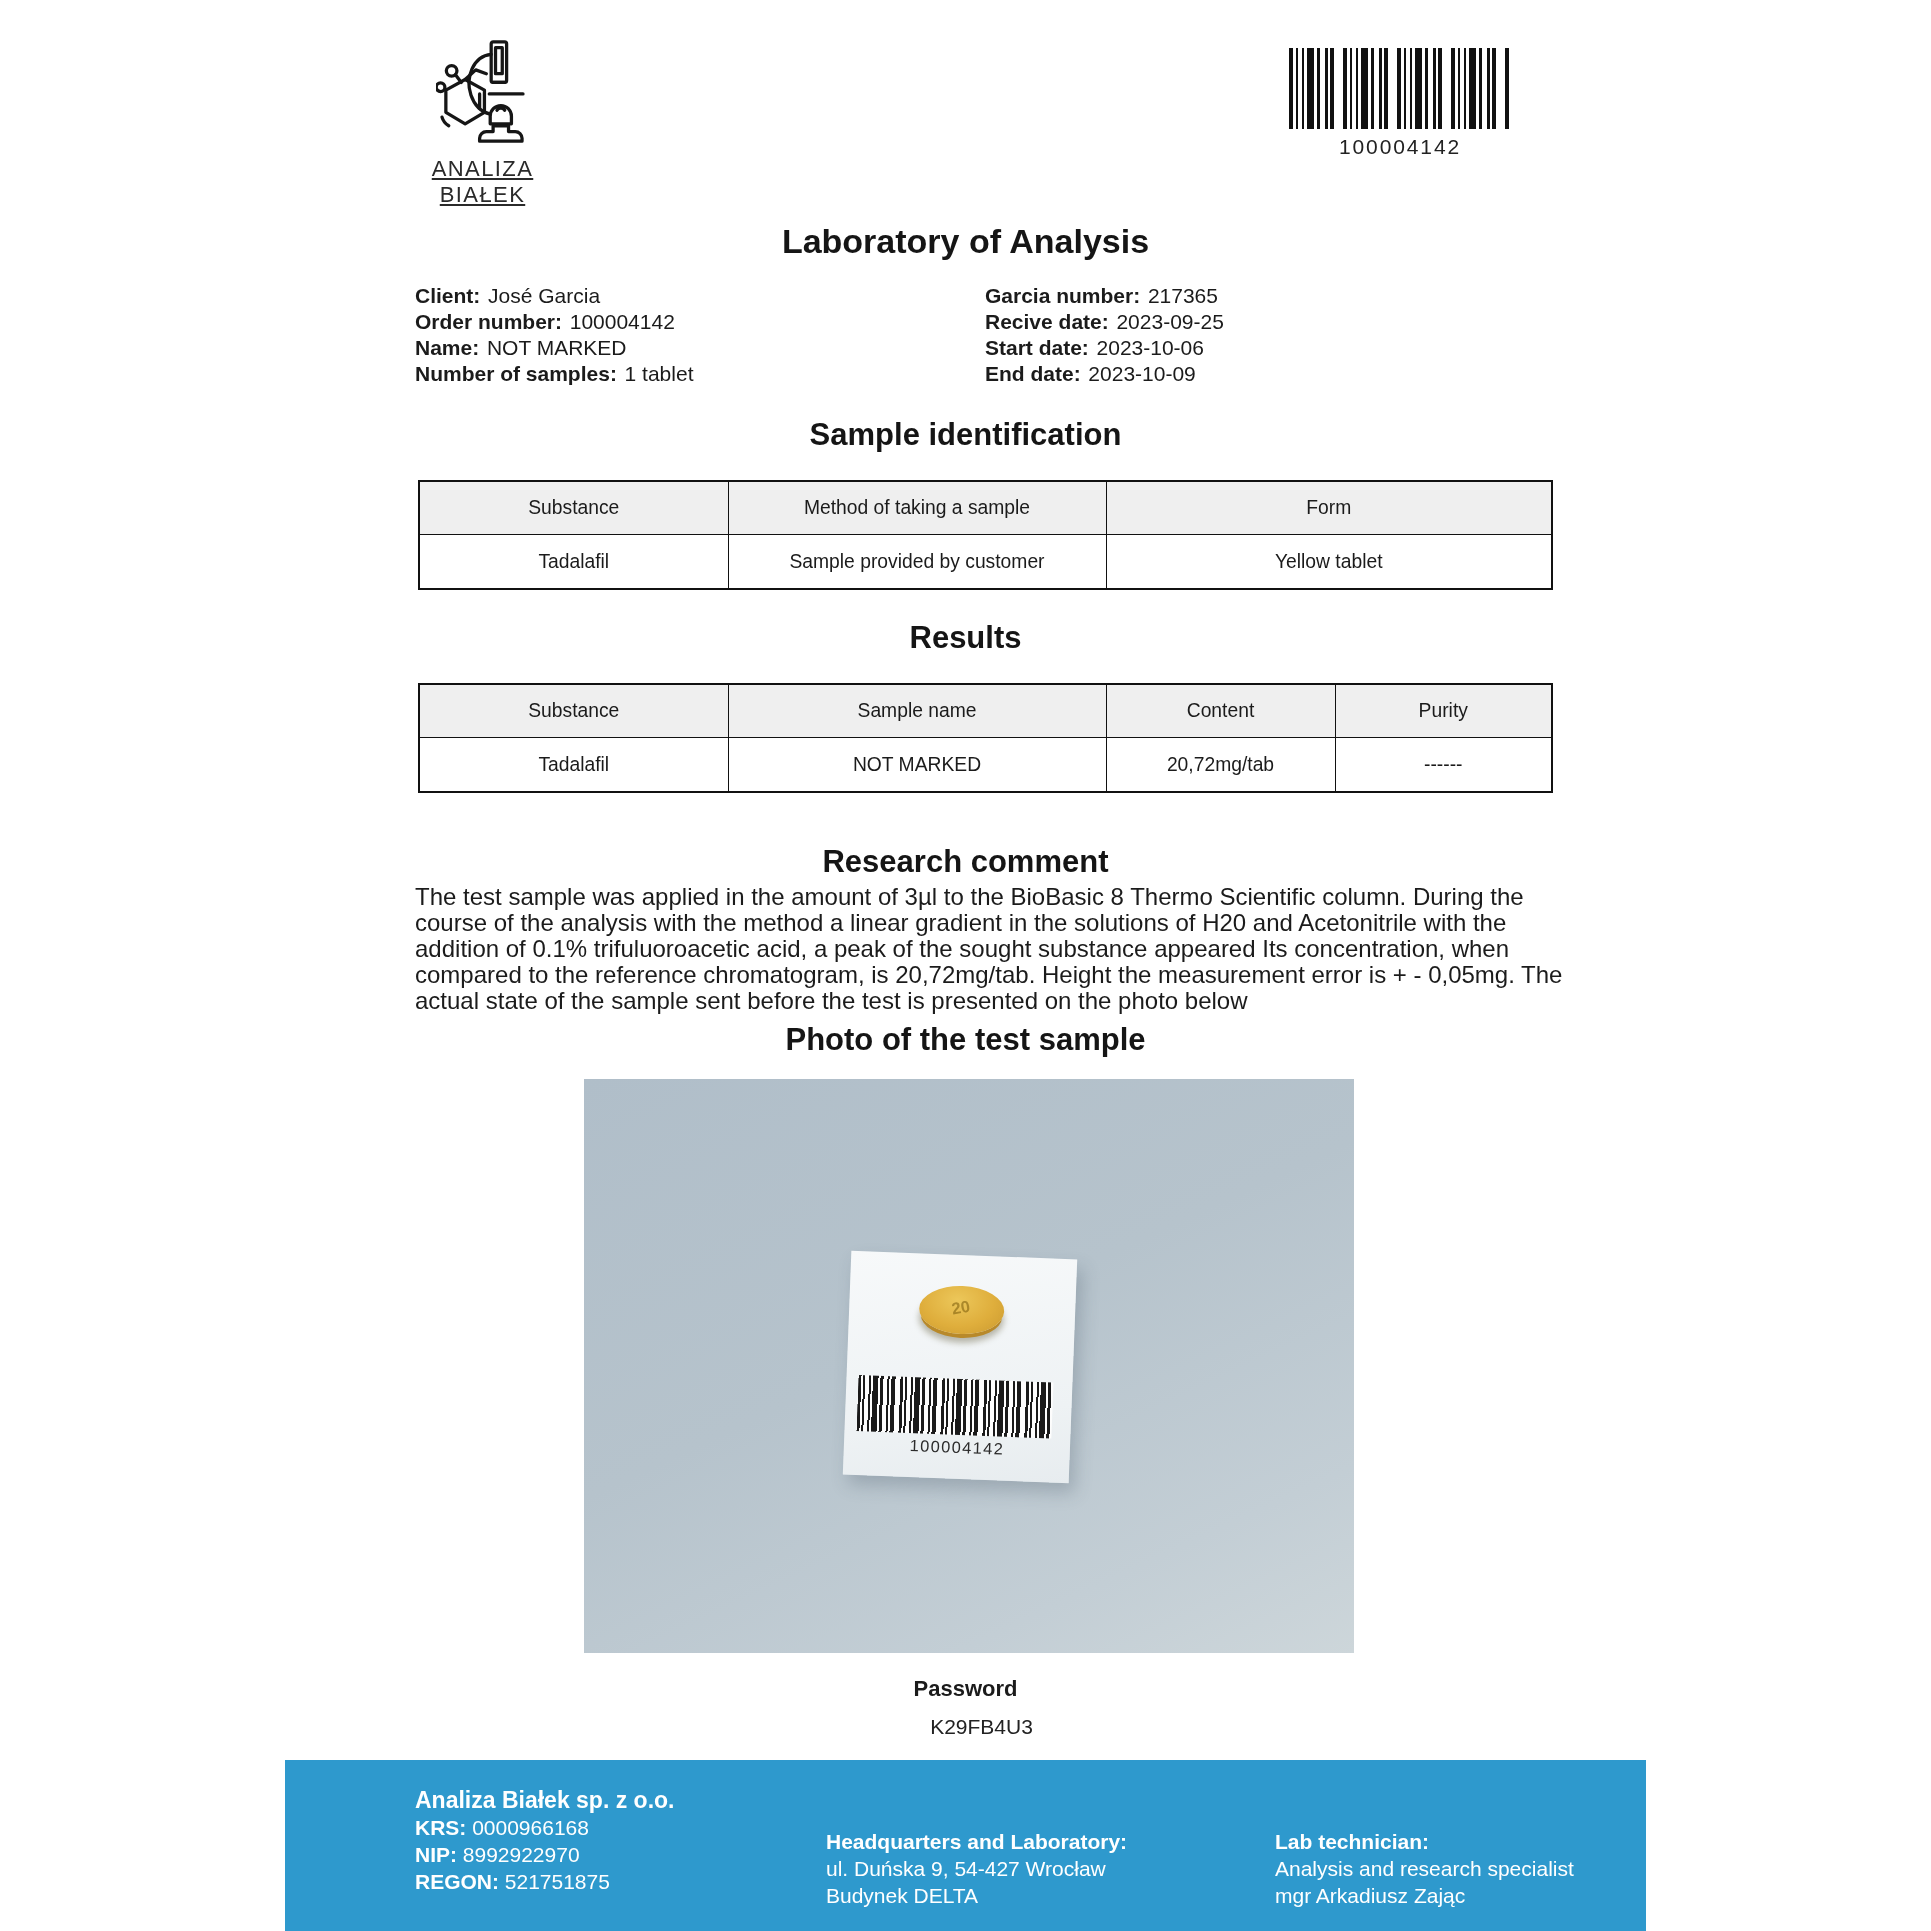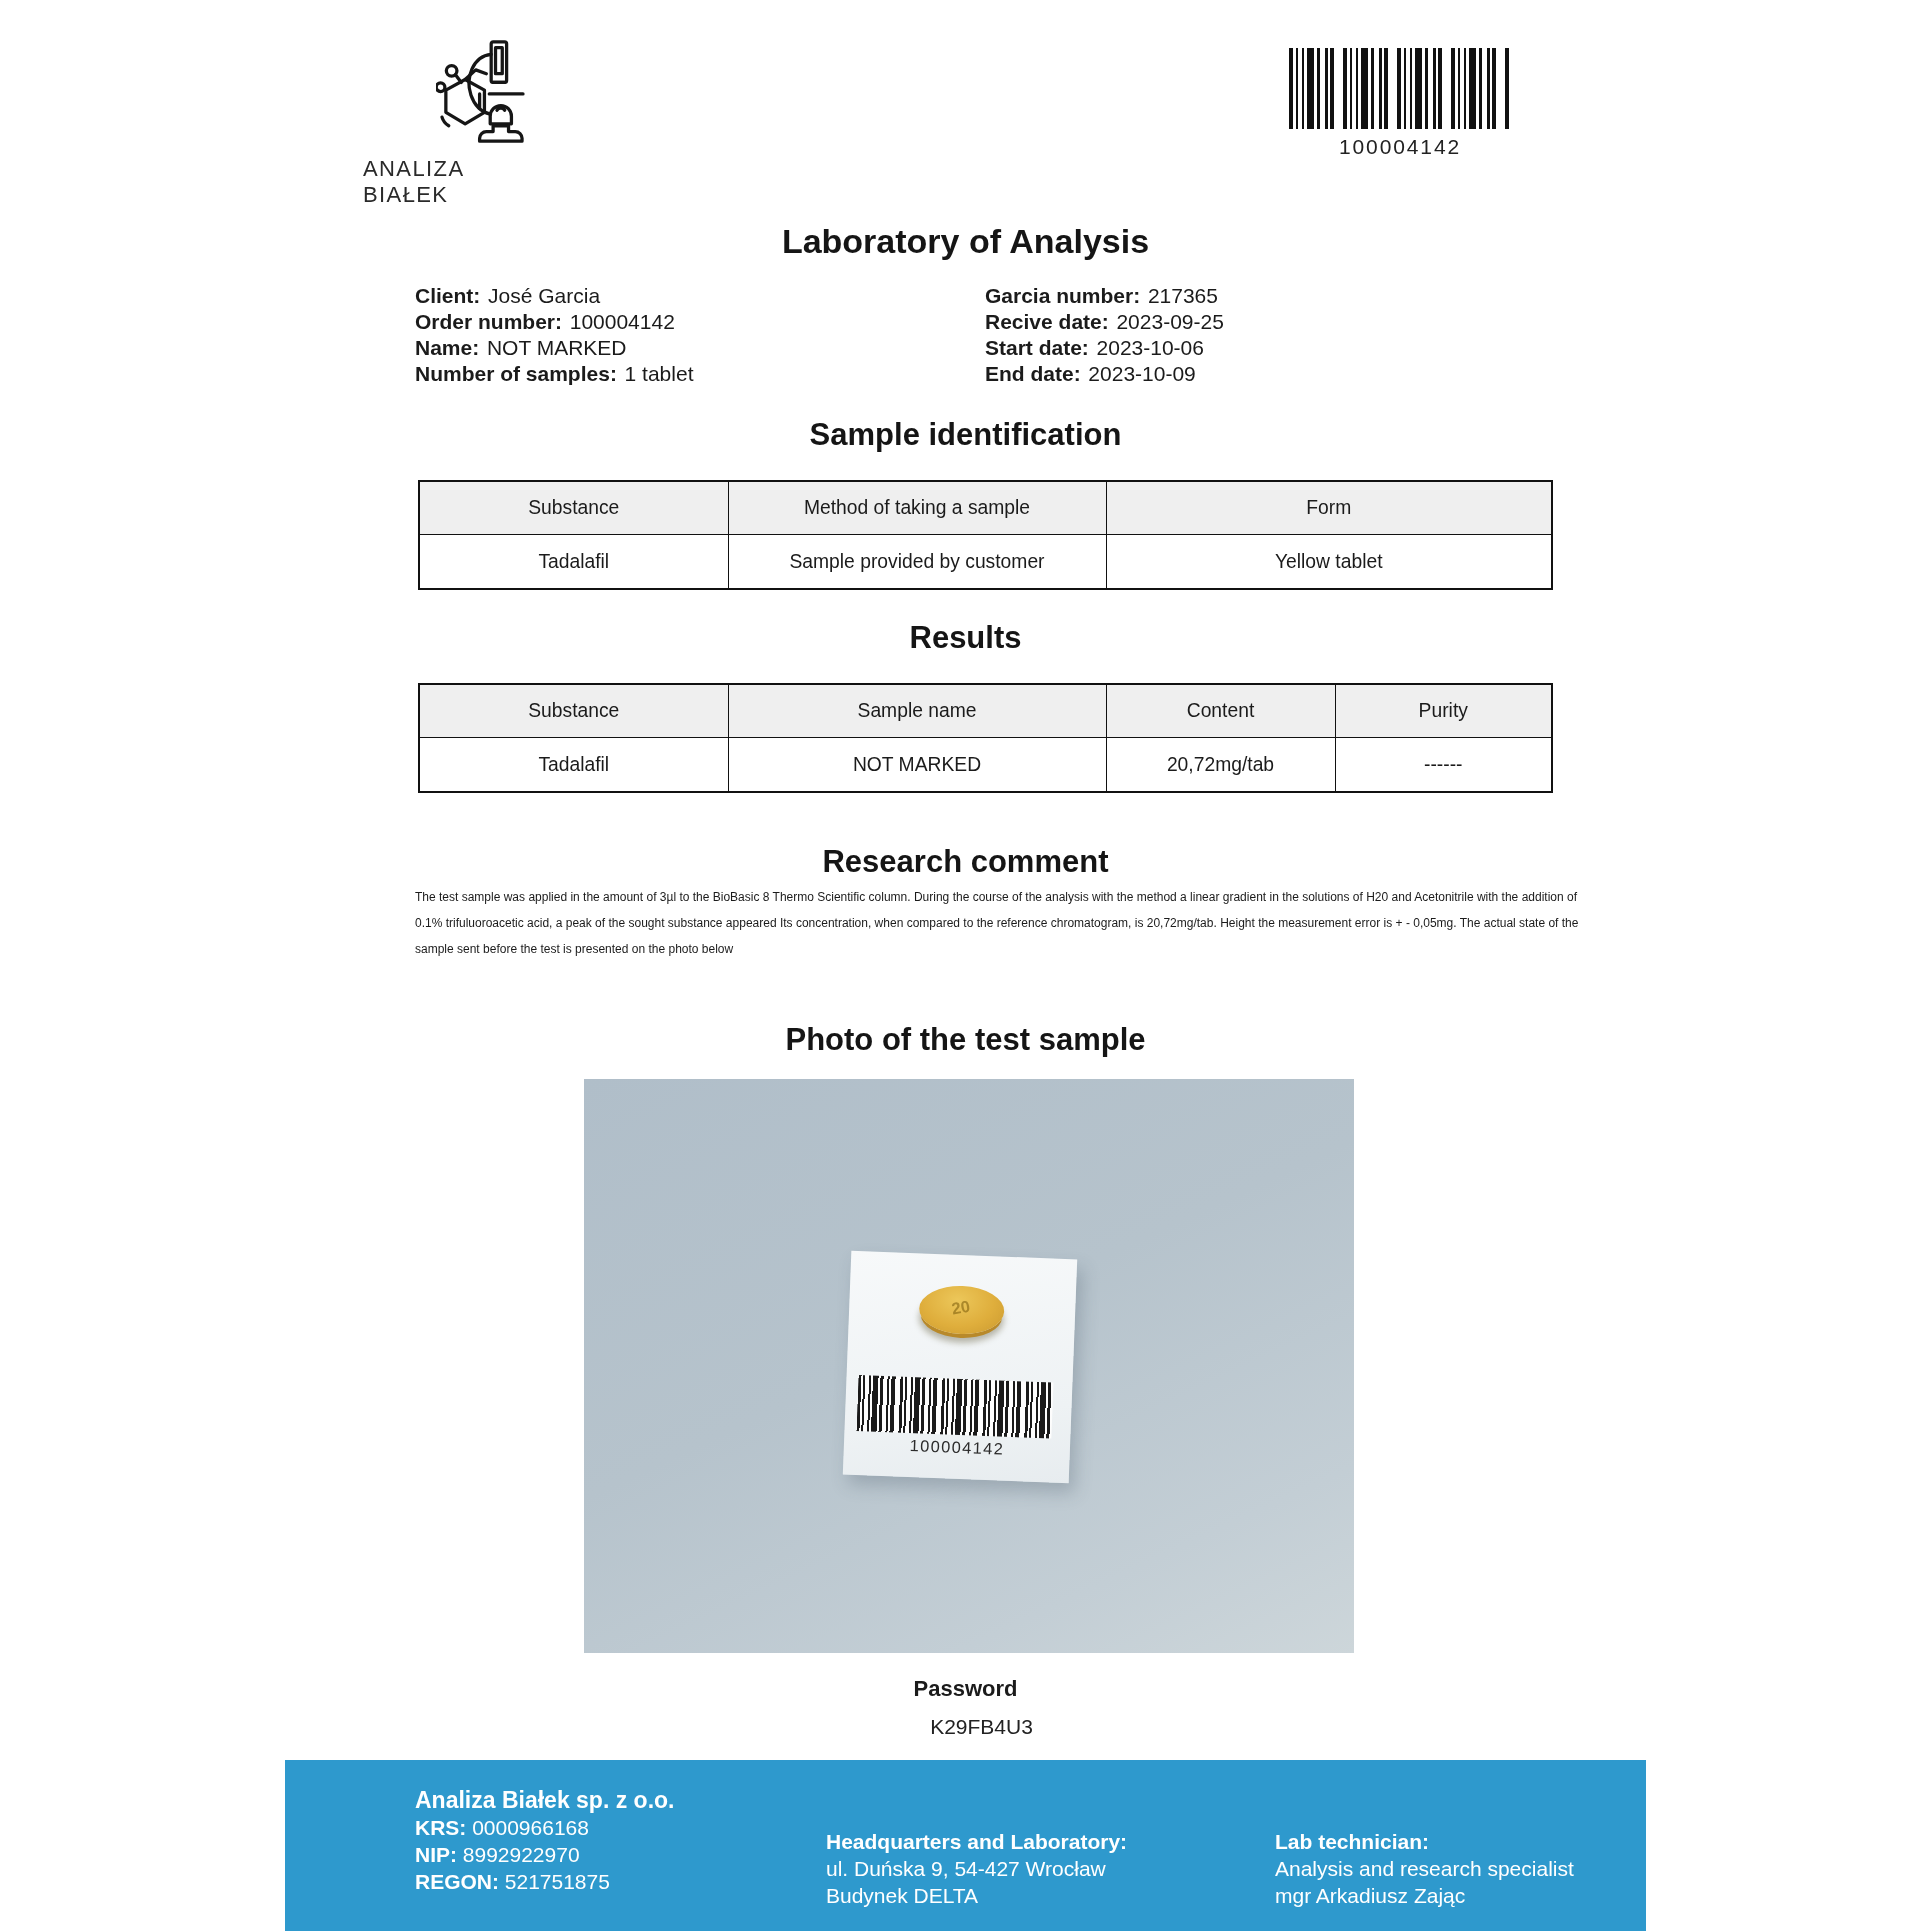--- a/index.html
+++ b/index.html
@@ -5,22 +5,22 @@
   html,body{margin:0;padding:0;}
   body{
     width:1931px;height:1931px;position:relative;background:#ffffff;
     font-family:"Liberation Sans",sans-serif;color:#1b1b1b;overflow:hidden;
     -webkit-font-smoothing:antialiased;
   }
   .abs{position:absolute;}
 
   
   .logo-icon{left:436px;top:39px;width:93px;height:108px;}
-  .brand-name{left:363px;top:156px;width:193px;text-align:left;
-    font-size:22px;letter-spacing:1.4px;color:#2a2a2a;}
+  .brand-name{left:386px;top:156px;width:193px;text-align:center;
+    font-size:22px;letter-spacing:1.4px;color:#2a2a2a;text-decoration:underline;}
   .top-barcode{left:1289px;top:48px;width:222px;height:81px;}
   .barcode-bars{width:100%;height:100%;
     background:repeating-linear-gradient(90deg,
       #111 0px,#111 3.9px,#fff 3.9px,#fff 6.8px,#111 6.8px,#111 8.7px,#fff 8.7px,#fff 13.5px,
       #111 13.5px,#111 15.4px,#fff 15.4px,#fff 18.3px,#111 18.3px,#111 25px,#fff 25px,#fff 28px,
       #111 28px,#111 31px,#fff 31px,#fff 36px,#111 36px,#111 39px,#fff 39px,#fff 41px,
       #111 41px,#111 45px,#fff 45px,#fff 54px);}
   .top-barcode-value{left:1289px;top:135px;width:222px;text-align:center;
     font-size:21px;letter-spacing:1.9px;color:#222;}
 
@@ -45,21 +45,21 @@
   table.lab{position:absolute;left:418px;width:1133px;border-collapse:collapse;
     table-layout:fixed;border:2.9px solid #111;}
   table.lab td{border:1.9px solid #111;font-size:19.3px;text-align:center;
     vertical-align:middle;padding:0 5.8px;overflow:hidden;}
   table.lab tr.head td{height:52px;}
   table.lab tr.data td{height:53px;}
   .t-sample{top:480px;}
   .t-results{top:683px;}
 
   
-  .comment{left:415px;top:884px;width:1170px;font-size:12px;line-height:26px;color:#1b1b1b;}
+  .comment{left:415px;top:884px;width:1170px;font-size:24px;line-height:26px;color:#1b1b1b;}
 
   
   .photo{left:584px;top:1079px;width:770px;height:574px;
     background:linear-gradient(155deg,#b0bec9 0%,#b6c3cc 45%,#c3ced5 80%,#cdd6da 100%);
     overflow:hidden;}
   .card{position:absolute;left:263px;top:176px;width:226px;height:224px;
     background:linear-gradient(170deg,#f7f9fa 0%,#eef2f4 70%,#e7ecef 100%);
     transform:rotate(2.2deg);box-shadow:5.8px 9.7px 17.4px rgba(60,75,90,.25);}
   .tablet{position:absolute;left:70px;top:31px;width:85px;height:48px;border-radius:50%;
     background:radial-gradient(ellipse at 45% 30%,#ecc75a 0%,#dfae3c 55%,#c9982f 100%);

